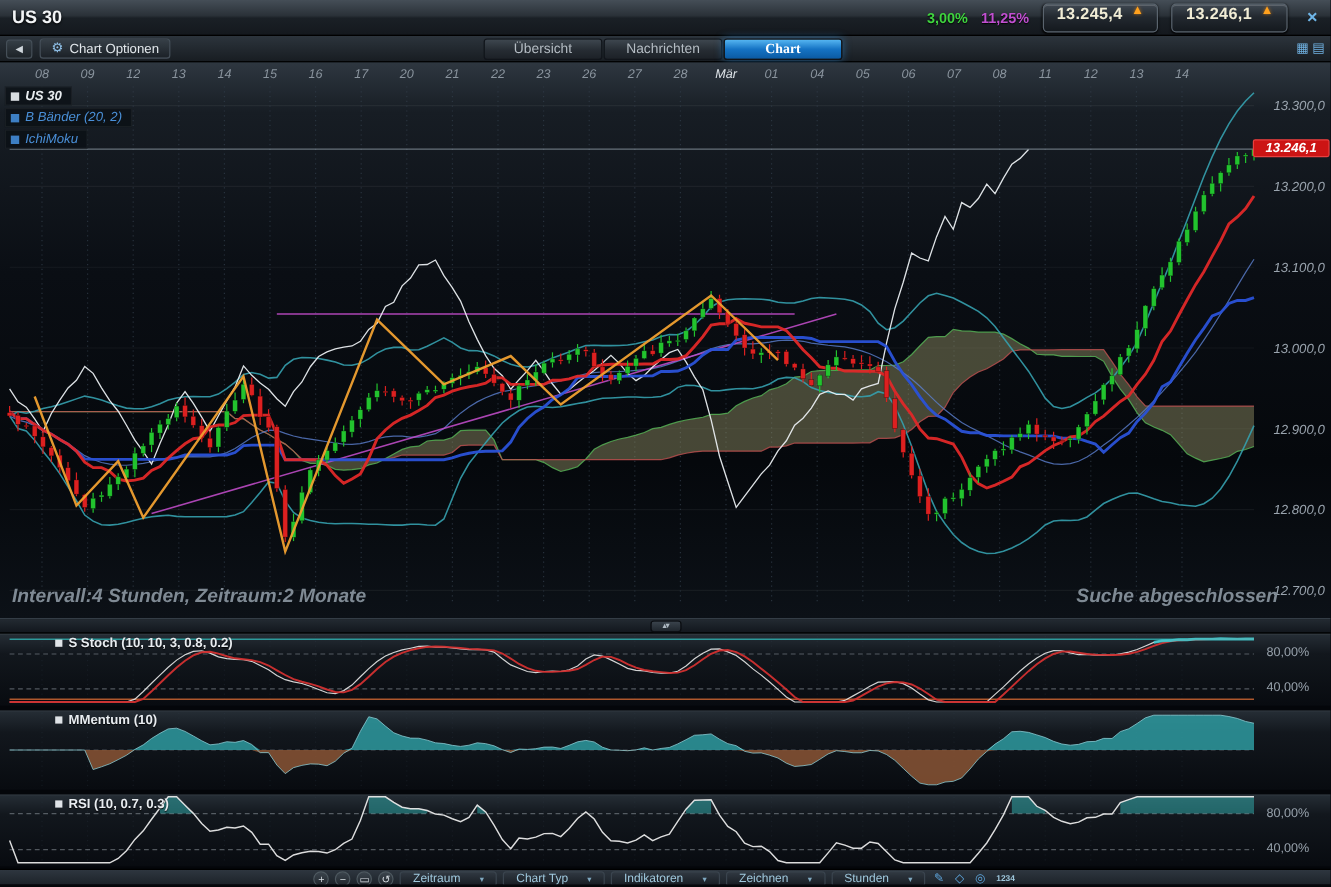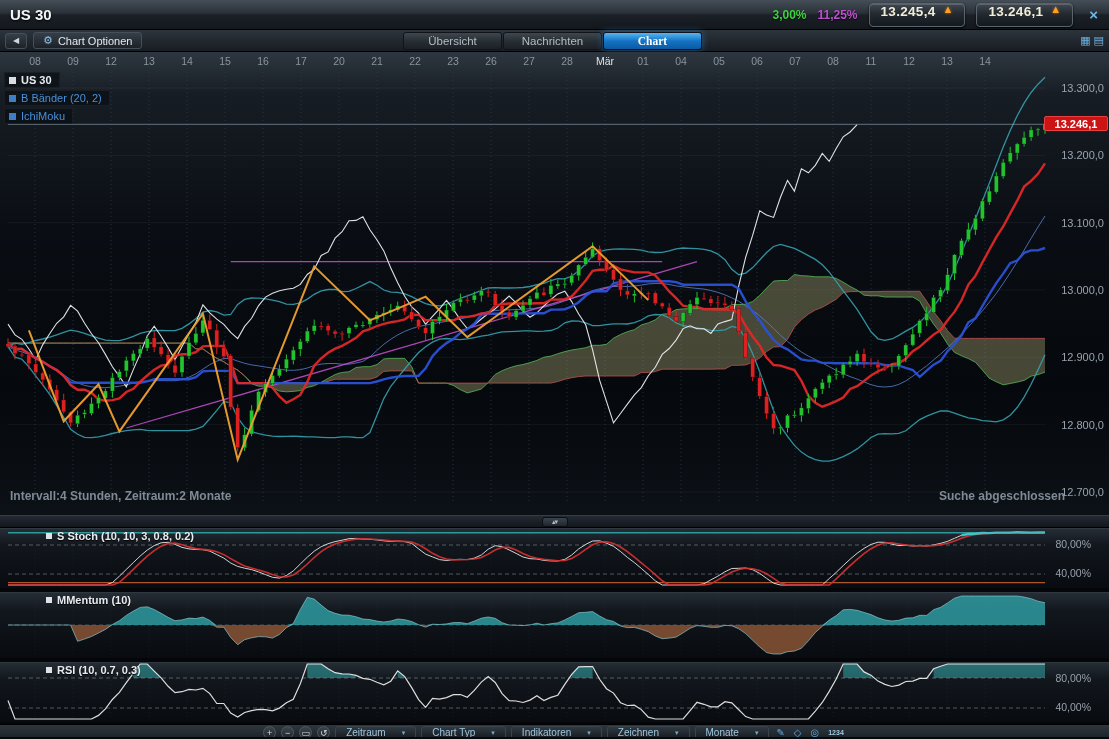--- a/index.html
+++ b/index.html
@@ -37,31 +37,31 @@
   .tab{width:99px;height:18px;font-size:11.5px;color:#b4bcc3;
     background:linear-gradient(#3e474f,#262c33 55%,#1c2127);
     border:1px solid #10141a;border-radius:3px;padding:0;}
   .tab.active{background:linear-gradient(#56b6f2,#1573c4 50%,#0b5aa2);
     color:#fff;font-weight:bold;box-shadow:0 0 7px rgba(45,145,225,.55);font-family:Liberation Serif, serif;}
   .layout-icons{margin-left:auto;display:flex;gap:3px;}
   .layout-icons span{color:#6fb0e0;font-size:11px;line-height:1;cursor:pointer;}
 
   
   .chart-area{position:relative;height:463px;
-    background:linear-gradient(180deg,#2e3740 0%,#171d24 9%,#0a0e14 38%,#05080c 72%,#0c1117 100%);}
+    background:linear-gradient(180deg,#2e3740 0%,#171d24 9%,#0a0e14 38%,#05080c 72%,#0c1117 100%);font-style:italic;}
   .chart-area svg{display:block;position:absolute;left:0;top:0;}
   svg text{font-family:"Liberation Sans","DejaVu Sans",sans-serif;}
   .legend{position:absolute;left:4px;top:20px;z-index:3;}
   .lrow{display:flex;align-items:center;gap:5px;background:rgba(10,15,20,.78);
     border:1px solid rgba(255,255,255,.05);padding:1px 7px 1px 4px;margin-bottom:2px;
     width:max-content;font-size:11px;color:#e8ecef;font-weight:bold;cursor:pointer;}
   .lrow .sq{width:7px;height:7px;background:#d9dde1;display:inline-block;}
   .lrow.blue{color:#4a90d9;font-weight:normal;}
   .lrow.blue .sq{background:#3d7fc4;}
-  .chart-footer{position:absolute;top:437px;font-size:12px;font-weight:bold;color:#7f8a94;z-index:3;}
+  .chart-footer{position:absolute;top:437px;font-size:16px;font-weight:bold;color:#7f8a94;z-index:3;}
   .chart-footer.left{left:10px;}
   .chart-footer.right{right:44px;}
   .price-tag{position:absolute;right:1px;width:64px;height:15px;background:#cc1414;
     border:1px solid #e84040;color:#fff;font-size:11px;font-weight:bold;text-align:center;
     line-height:14px;z-index:3;border-radius:2px;}
 
   
   .splitter{height:13px;display:flex;justify-content:center;align-items:center;
     background:linear-gradient(#232a32,#12171d);border-top:1px solid #343d46;border-bottom:1px solid #000;}
   .split-btn{width:26px;height:10px;font-size:7px;line-height:7px;color:#aeb9c2;
@@ -684,21 +684,21 @@
     </button>
     <button class="dd">
       <span>Indikatoren</span>
       <span class="chev">▾</span>
     </button>
     <button class="dd">
       <span>Zeichnen</span>
       <span class="chev">▾</span>
     </button>
     <button class="dd">
-      <span>Monate</span>
+      <span>Stunden</span>
       <span class="chev">▾</span>
     </button>
     <button class="tool">✎</button>
     <button class="tool">◇</button>
     <button class="tool">◎</button>
     <button class="tool numbers">1234</button>
   </div>
 </div>
 
 </body></html>

